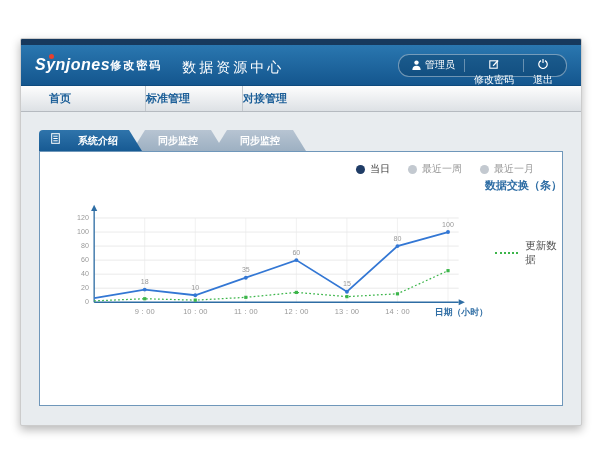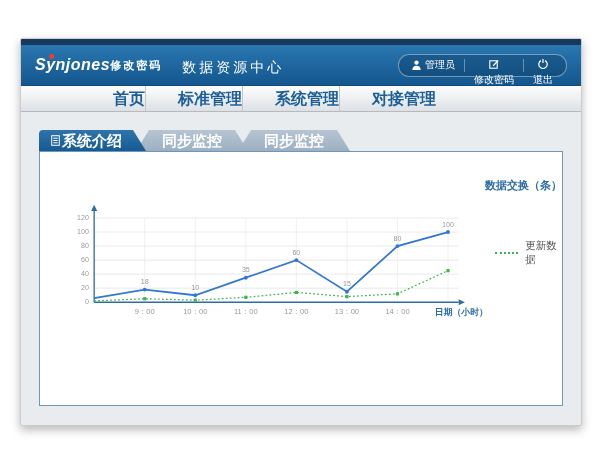--- a/index.html
+++ b/index.html
@@ -34,30 +34,30 @@
   .user-item{display:flex;align-items:center;gap:4px;padding:0 9px;cursor:pointer;height:13px;}
   .user-item + .user-item{border-left:1px solid rgba(255,255,255,.35);flex-direction:column;}
   .user-item svg{display:block;}
   
   .nav{
     height:25px;display:flex;padding-left:28px;
     background:linear-gradient(#fdfdfd,#dde1e5);
     border-bottom:1px solid #b5bac0;
   }
   .nav-item{
-    width:96px;text-align:right;line-height:25px;
-    font-size:16px;font-weight:bold;color:#1c5f98;cursor:pointer;
+    width:96px;text-align:left;line-height:25px;
+    font-size:11px;font-weight:bold;color:#1c5f98;cursor:pointer;
   }
   .nav-item + .nav-item{border-left:1px solid #c3c8cd;}
   
   .content{padding:18px 18px 0;}
   .tabs-row{display:flex;height:21px;}
   .tab{
-    position:relative;line-height:21px;color:#fff;font-size:15px;font-weight:bold;
-    display:flex;align-items:center;gap:2px;cursor:pointer;
+    position:relative;line-height:21px;color:#fff;font-size:10px;font-weight:bold;
+    display:flex;align-items:center;gap:18px;cursor:pointer;
   }
   .tab.active{
     background:linear-gradient(#2f74ab,#175a93);
     padding:0 24px 0 12px;border-top-left-radius:4px;z-index:3;
     clip-path:polygon(0 0, calc(100% - 13px) 0, 100% 100%, 0 100%);
   }
   .tab.inactive{
     background:linear-gradient(#b7c4d2,#9db0c2);
     padding:0 26px;margin-left:-10px;
     clip-path:polygon(13px 0, calc(100% - 13px) 0, 100% 100%, 0 100%);
@@ -127,21 +127,20 @@
             </svg>
         </span>
         <span>退出</span>
       </div>
     </div>
   </div>
 
   <div class="nav">
     <div class="nav-item">首页</div>
     <div class="nav-item">标准管理</div>
-    <div class="nav-item">系统管理</div>
     <div class="nav-item">对接管理</div>
   </div>
 
   <div class="content">
     <div class="tabs-row">
       <div class="tab active">
         <span>
           <svg width="9" height="11" viewBox="0 0 9 11">
               <rect x="0.7" y="0.7" width="7.6" height="9.6" fill="none" stroke="#fff" stroke-width="1"></rect>
               <line x1="2.3" y1="3.2" x2="6.7" y2="3.2" stroke="#fff"></line>
@@ -153,20 +152,34 @@
       </div>
       <div class="tab inactive">
         <span>同步监控</span>
       </div>
       <div class="tab inactive">
         <span>同步监控</span>
       </div>
     </div>
 
     <div class="panel">
+      <div class="radio-row">
+        <div class="radio-option selected">
+          <span class="radio-dot"></span>
+          <span class="radio-label">当日</span>
+        </div>
+        <div class="radio-option unselected">
+          <span class="radio-dot"></span>
+          <span class="radio-label">最近一周</span>
+        </div>
+        <div class="radio-option unselected">
+          <span class="radio-dot"></span>
+          <span class="radio-label">最近一月</span>
+        </div>
+      </div>
 
       <div class="chart-title">数据交换（条）</div>
 
       <div class="chart-row">
         <svg width="482" height="140" viewBox="0 0 482 140">
             <line x1="91" y1="17" x2="91" y2="112" stroke="#efefef"></line>
             <line x1="148" y1="17" x2="148" y2="112" stroke="#efefef"></line>
             <line x1="205" y1="17" x2="205" y2="112" stroke="#efefef"></line>
             <line x1="262" y1="17" x2="262" y2="112" stroke="#efefef"></line>
             <line x1="319" y1="17" x2="319" y2="112" stroke="#efefef"></line>

